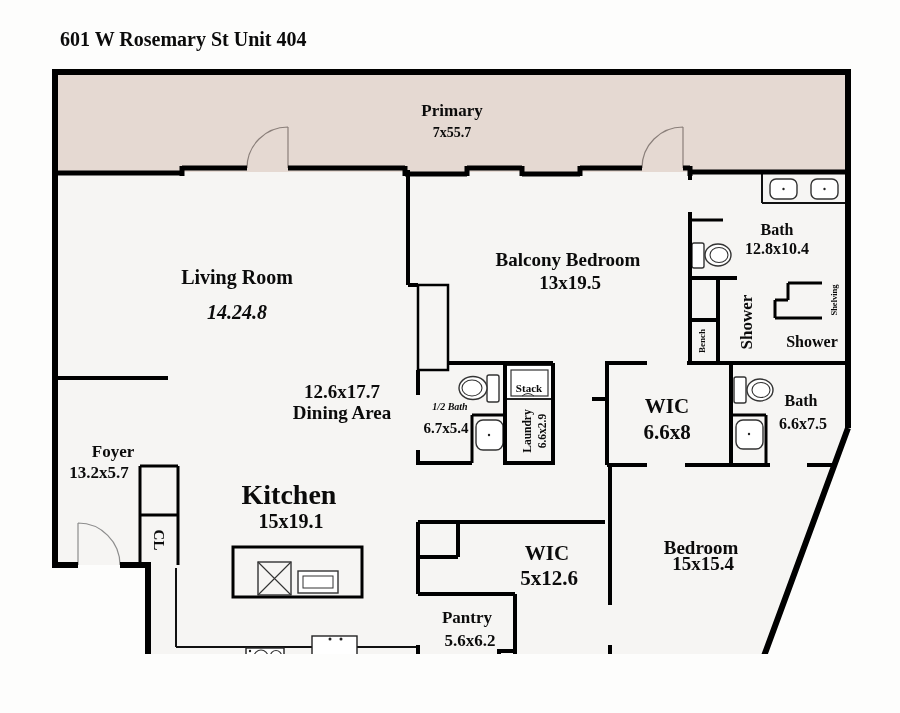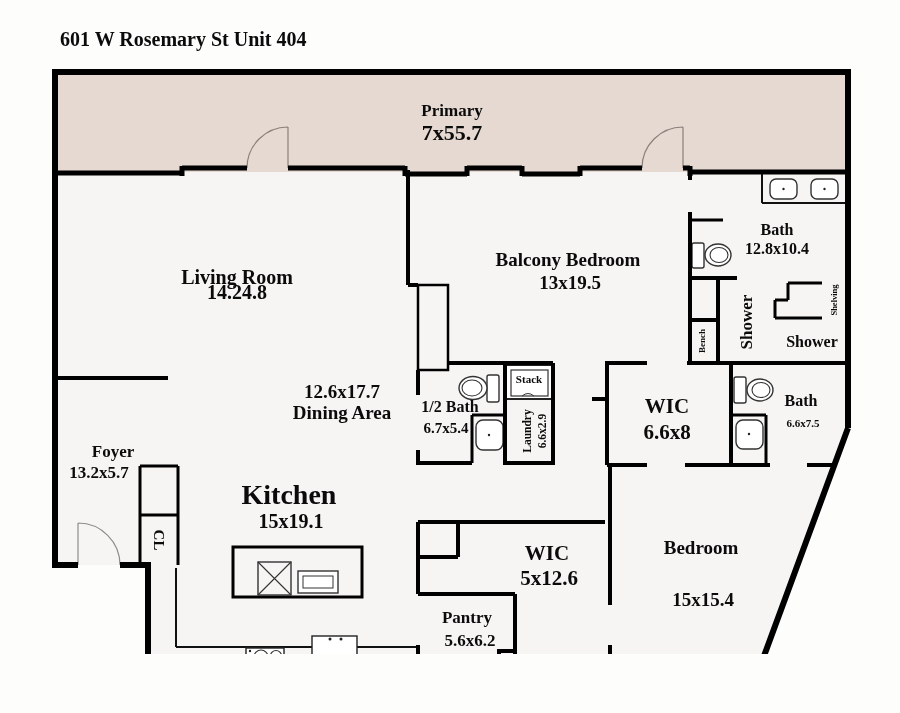--- a/index.html
+++ b/index.html
@@ -140,63 +140,63 @@
          M731,415 H766 M766,415 V463
          M690,220 H723
          M822,283 H788 M788,283 V300 M788,300 H775 M775,300 V318 M775,318 H822" stroke="#000" stroke-width="3" fill="none"></path>
 
     <rect x="418" y="285" width="30" height="85" fill="#f6f5f3" stroke="#000" stroke-width="2.5"></rect>
 
     <rect x="499" y="651" width="16" height="22" fill="#f6f5f3" stroke="#000" stroke-width="4"></rect>
   </svg>
 
   <div class="label" style="left:452px;top:111px;font-size:17px;">Primary</div>
-  <div class="label" style="left:452px;top:133px;font-size:22px;">7x55.7</div>
+  <div class="label" style="left:452px;top:133px;font-size:14px;">7x55.7</div>
 
   <div class="label" style="left:237px;top:277px;font-size:20px;">Living Room</div>
-  <div class="label" style="left:237px;top:292px;font-size:20px;">14.24.8</div>
+  <div class="label" style="left:237px;top:312px;font-size:20px;font-style:italic;">14.24.8</div>
 
   <div class="label" style="left:342px;top:369px;font-size:19px;margin-top:44px;">Dining Area</div>
   <div class="label" style="left:342px;top:392px;font-size:19px;">12.6x17.7</div>
 
   <div class="label" style="left:568px;top:260px;font-size:19px;">Balcony Bedroom</div>
   <div class="label" style="left:570px;top:283px;font-size:19px;">13x19.5</div>
 
   <div class="label" style="left:777px;top:230px;font-size:16px;">Bath</div>
   <div class="label" style="left:777px;top:249px;font-size:16px;">12.8x10.4</div>
 
   <div class="label rot-ccw" style="left:747px;top:322px;font-size:17px;">Shower</div>
   <div class="label rot-ccw" style="left:703px;top:341px;font-size:9px;">Bench</div>
   <div class="label rot-ccw" style="left:834px;top:300px;font-size:8.5px;">Shelving</div>
   <div class="label" style="left:812px;top:342px;font-size:16px;">Shower</div>
 
-  <div class="label" style="left:450px;top:407px;font-size:16px;">1/2 Bath</div>
+  <div class="label" style="left:450px;top:407px;font-size:10px;font-style:italic;">1/2 Bath</div>
   <div class="label" style="left:446px;top:429px;font-size:15px;">6.7x5.4</div>
 
-  <div class="label" style="left:529px;top:380px;font-size:11px;">Stack</div>
+  <div class="label" style="left:529px;top:389px;font-size:11px;">Stack</div>
   <div class="label rot-ccw" style="left:527px;top:431px;font-size:11.5px;">Laundry</div>
   <div class="label rot-ccw" style="left:542px;top:431px;font-size:11.5px;">6.6x2.9</div>
 
   <div class="label" style="left:667px;top:406px;font-size:21px;">WIC</div>
   <div class="label" style="left:667px;top:432px;font-size:21px;">6.6x8</div>
 
   <div class="label" style="left:801px;top:401px;font-size:16px;">Bath</div>
-  <div class="label" style="left:803px;top:424px;font-size:11px;">6.6x7.5</div>
+  <div class="label" style="left:803px;top:424px;font-size:16px;">6.6x7.5</div>
 
   <div class="label" style="left:97px;top:452px;font-size:17px;margin-left:16px;">Foyer</div>
   <div class="label" style="left:99px;top:473px;font-size:17px;text-align:right;">13.2x5.7</div>
 
   <div class="label rot-cw" style="left:158px;top:540px;font-size:15px;">CL</div>
 
   <div class="label" style="left:289px;top:495px;font-size:28px;">Kitchen</div>
   <div class="label" style="left:291px;top:521px;font-size:20px;">15x19.1</div>
 
   <div class="label" style="left:547px;top:553px;font-size:21px;">WIC</div>
   <div class="label" style="left:549px;top:578px;font-size:21px;">5x12.6</div>
 
   <div class="label" style="left:467px;top:618px;font-size:17px;">Pantry</div>
   <div class="label" style="left:470px;top:641px;font-size:17px;">5.6x6.2</div>
 
   <div class="label" style="left:701px;top:548px;font-size:19px;">Bedroom</div>
-  <div class="label" style="left:703px;top:600px;font-size:19px;">15x15.4</div>
+  <div class="label" style="left:703px;top:564px;font-size:19px;">15x15.4</div>
 
   <div class="watermark">DMLS</div>
 </div>
 
 </body></html>

